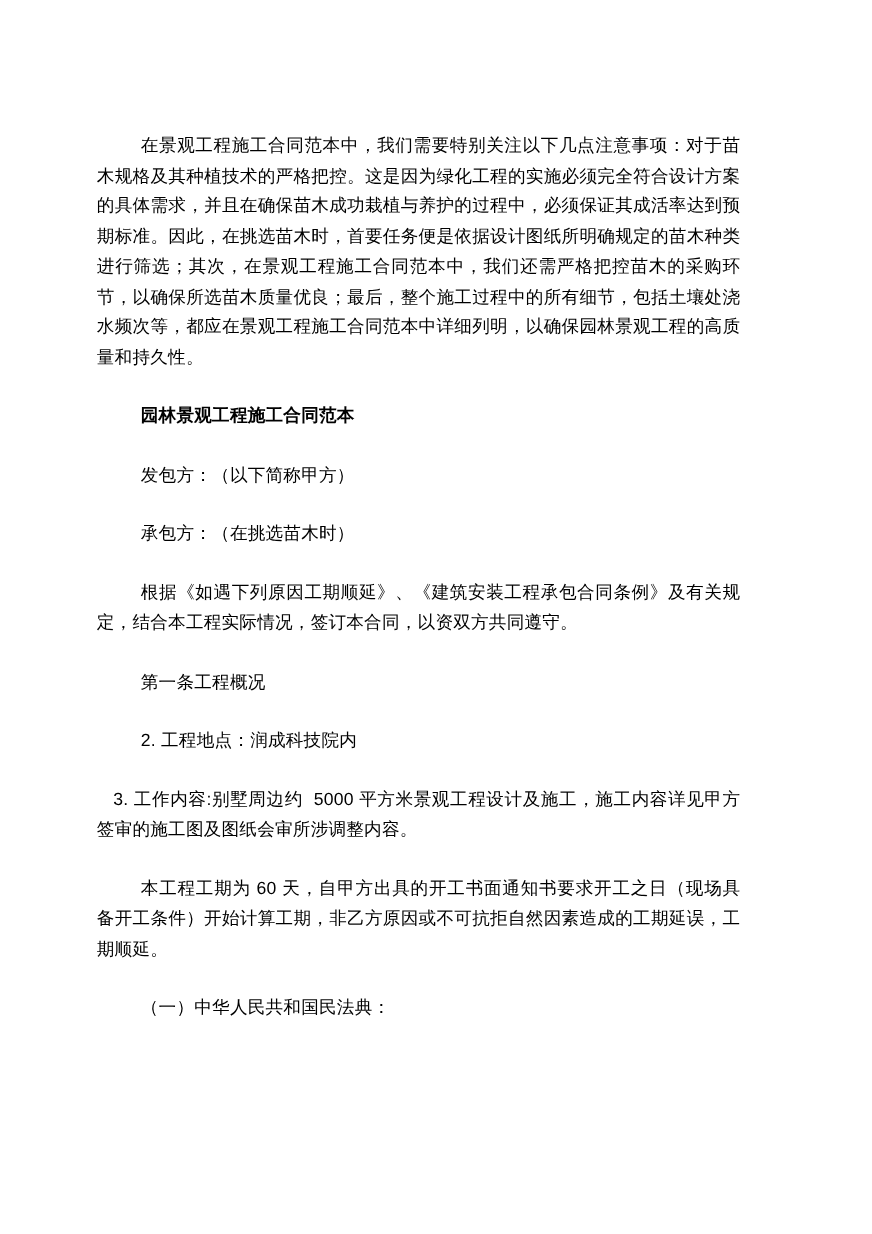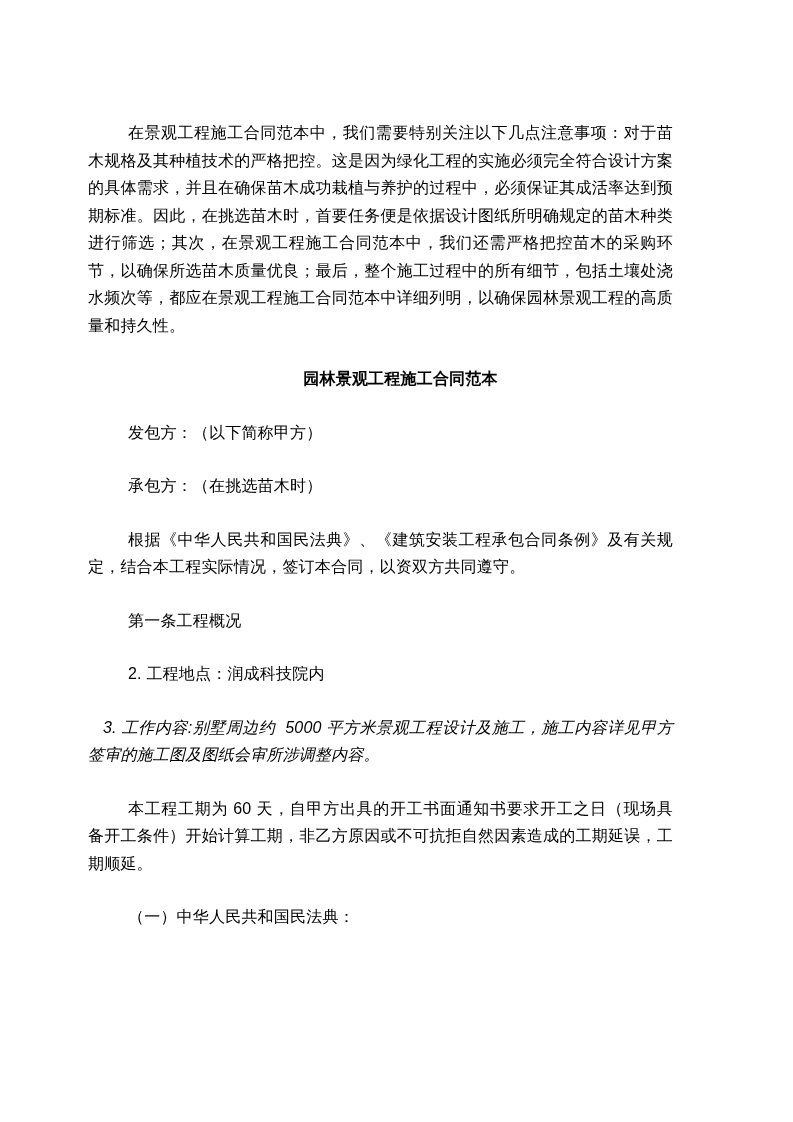--- a/index.html
+++ b/index.html
@@ -22,46 +22,45 @@
   }
   .block {
     margin: 0 0 26px 0;
     text-indent: 40px;
     text-align: justify;
     text-justify: inter-ideograph;
     letter-spacing: 0.2px;
   }
   .block.heading {
     font-weight: bold;
-    text-align: center;
+    text-align: left;
   }
   .block.single {
     text-align: left;
   }
   .block.indent-sm {
     text-indent: 15px;
-    font-style: italic;
   }
   .block:last-child {
     margin-bottom: 0;
   }
 </style>
 </head>
 <body>
 
 <div class="page">
   <p class="block">在景观工程施工合同范本中，我们需要特别关注以下几点注意事项：对于苗木规格及其种植技术的严格把控。这是因为绿化工程的实施必须完全符合设计方案的具体需求，并且在确保苗木成功栽植与养护的过程中，必须保证其成活率达到预期标准。因此，在挑选苗木时，首要任务便是依据设计图纸所明确规定的苗木种类进行筛选；其次，在景观工程施工合同范本中，我们还需严格把控苗木的采购环节，以确保所选苗木质量优良；最后，整个施工过程中的所有细节，包括土壤处浇水频次等，都应在景观工程施工合同范本中详细列明，以确保园林景观工程的高质量和持久性。</p>
 
   <p class="block heading">园林景观工程施工合同范本</p>
 
   <p class="block single">发包方：（以下简称甲方）</p>
 
   <p class="block single">承包方：（在挑选苗木时）</p>
 
-  <p class="block">根据《中华人民共和国民法典》、《建筑安装工程承包合同条例》及有关规定，结合本工程实际情况，签订本合同，以资双方共同遵守。</p>
+  <p class="block">根据《如遇下列原因工期顺延》、《建筑安装工程承包合同条例》及有关规定，结合本工程实际情况，签订本合同，以资双方共同遵守。</p>
 
   <p class="block single">第一条工程概况</p>
 
 
   <p class="block single">2. 工程地点：润成科技院内</p>
 
   <p class="block indent-sm">3. 工作内容:别墅周边约 &nbsp;5000 平方米景观工程设计及施工，施工内容详见甲方签审的施工图及图纸会审所涉调整内容。</p>
 
 
   <p class="block">本工程工期为 60 天，自甲方出具的开工书面通知书要求开工之日（现场具备开工条件）开始计算工期，非乙方原因或不可抗拒自然因素造成的工期延误，工期顺延。</p>

